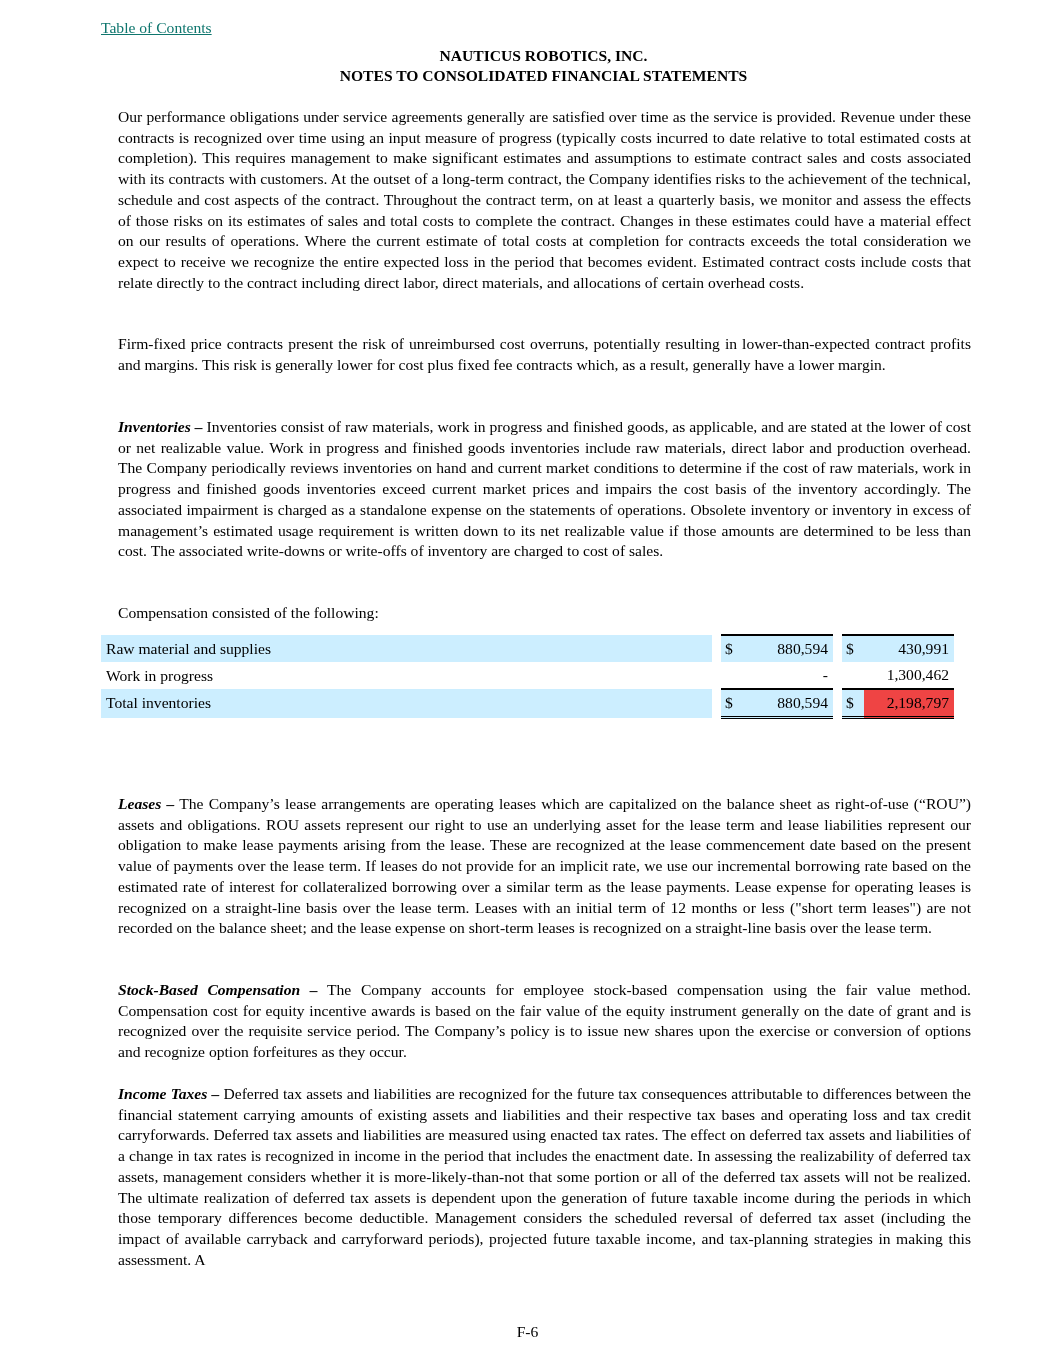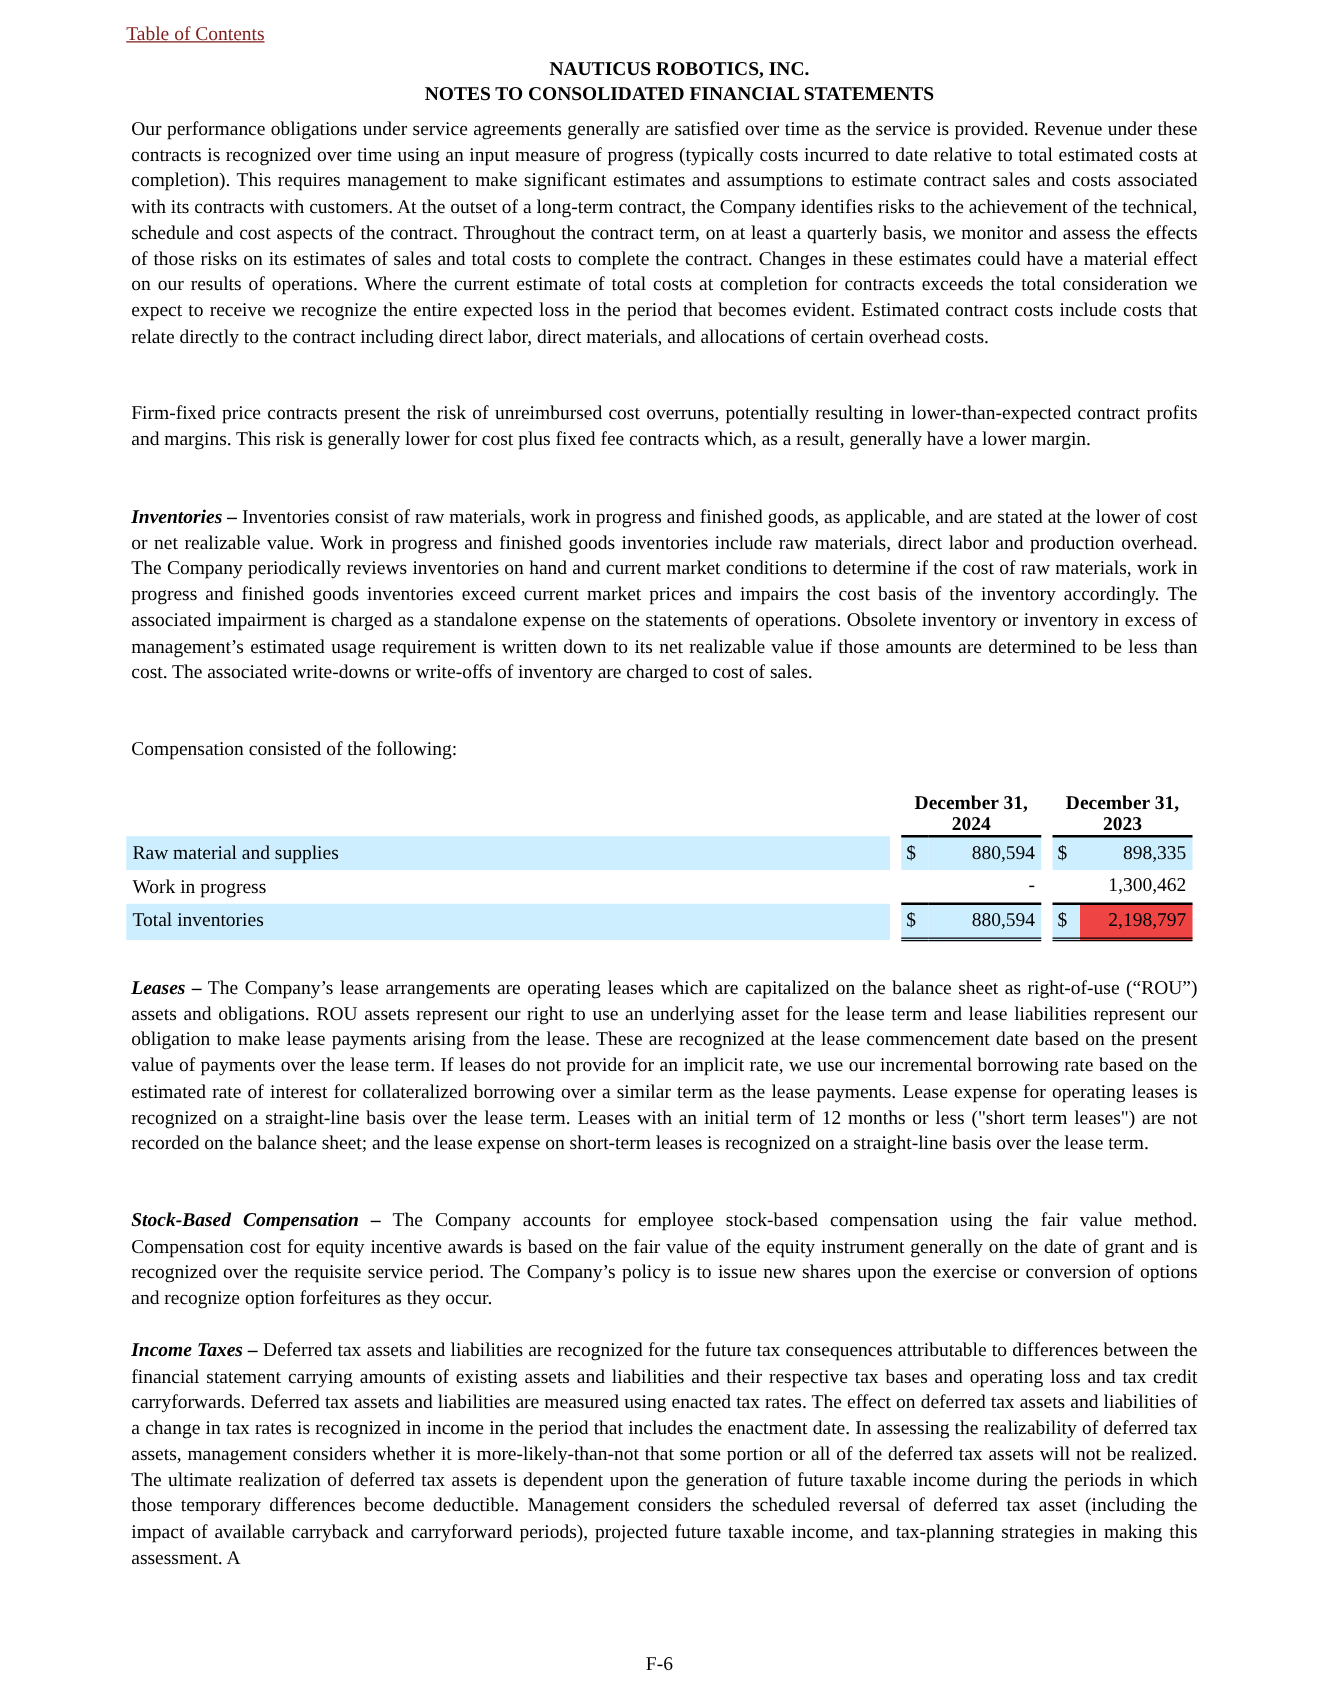--- a/index.html
+++ b/index.html
@@ -1,24 +1,24 @@
 <!DOCTYPE html>
 <html><head>
 <meta charset="utf-8">
 <style>
   html, body { margin: 0; padding: 0; background: #ffffff; }
   body {
     width: 1055px; height: 1365px; position: relative; overflow: hidden;
     font-family: "Liberation Serif", serif; color: #000; font-size: 15.6px;
   }
-  .toc { position: absolute; left: 101px; top: 19px; color: #7f1d1d; text-decoration: underline; font-size: 15.6px; cursor: pointer; }
+  .toc { position: absolute; left: 101px; top: 19px; color: #0f766e; text-decoration: underline; font-size: 15.6px; cursor: pointer; }
   .hdr { position: absolute; left: 16px; width: 1055px; text-align: center; font-weight: bold; font-size: 15.6px; }
   .hdr1 { top: 47px; }
   .hdr2 { top: 67px; }
-  .para { position: absolute; left: 101px; width: 853px; text-align: justify; line-height: 20.7px; margin: 4px; }
+  .para { position: absolute; left: 101px; width: 853px; text-align: justify; line-height: 20.7px; margin: 17px; }
   .para b i, .para .lead { font-weight: bold; font-style: italic; }
   .p1 { top: 90px; }
   .p2 { top: 317px; }
   .p3 { top: 400px; }
   .p4 { top: 586px; }
   .p5 { top: 777px; }
   .p6 { top: 963px; }
   .p7 { top: 1067px; }
 
   table.inv { position: absolute; left: 101px; top: 634px; width: 853px; border-collapse: collapse; font-size: 15.6px; }
@@ -44,41 +44,28 @@
 
 <p class="para p1">Our performance obligations under service agreements generally are satisfied over time as the service is provided. Revenue under these contracts is recognized over time using an input measure of progress (typically costs incurred to date relative to total estimated costs at completion). This requires management to make significant estimates and assumptions to estimate contract sales and costs associated with its contracts with customers. At the outset of a long-term contract, the Company identifies risks to the achievement of the technical, schedule and cost aspects of the contract. Throughout the contract term, on at least a quarterly basis, we monitor and assess the effects of those risks on its estimates of sales and total costs to complete the contract. Changes in these estimates could have a material effect on our results of operations. Where the current estimate of total costs at completion for contracts exceeds the total consideration we expect to receive we recognize the entire expected loss in the period that becomes evident. Estimated contract costs include costs that relate directly to the contract including direct labor, direct materials, and allocations of certain overhead costs.</p>
 <p class="para p2">Firm-fixed price contracts present the risk of unreimbursed cost overruns, potentially resulting in lower-than-expected contract profits and margins. This risk is generally lower for cost plus fixed fee contracts which, as a result, generally have a lower margin.</p>
 
 <p class="para p3"><span class="lead">Inventories –</span><span> Inventories consist of raw materials, work in progress and finished goods, as applicable, and are stated at the lower of cost or net realizable value. Work in progress and finished goods inventories include raw materials, direct labor and production overhead. The Company periodically reviews inventories on hand and current market conditions to determine if the cost of raw materials, work in progress and finished goods inventories exceed current market prices and impairs the cost basis of the inventory accordingly. The associated impairment is charged as a standalone expense on the statements of operations. Obsolete inventory or inventory in excess of management’s estimated usage requirement is written down to its net realizable value if those amounts are determined to be less than cost. The associated write-downs or write-offs of inventory are charged to cost of sales.</span></p>
 
 <p class="para p4">Compensation consisted of the following:</p>
 
 <table class="inv">
   <tbody>
-      <tr class="hrow">
-    <td></td>
-    <td class="c-sep"></td>
-    <td class="hcell" colspan="2">
-      <div>December 31,</div>
-      <div>2024</div>
-    </td>
-    <td class="c-sep"></td>
-    <td class="hcell" colspan="2">
-      <div>December 31,</div>
-      <div>2023</div>
-    </td>
-  </tr>
   <tr class="blue">
     <td class="c-label" style="background: rgb(204, 238, 255);">Raw material and supplies</td>
     <td class="c-sep"></td>
     <td class="c-dol topline" style="background: rgb(204, 238, 255);">$</td>
     <td class="c-num topline" style="background: rgb(204, 238, 255);">880,594</td>
     <td class="c-sep"></td>
     <td class="c-dol topline" style="background: rgb(204, 238, 255);">$</td>
-    <td class="c-num topline" style="background: rgb(204, 238, 255);">898,335</td>
+    <td class="c-num topline" style="background: rgb(204, 238, 255);">430,991</td>
   </tr>
   <tr>
     <td class="c-label">Work in progress</td>
     <td class="c-sep"></td>
     <td class="c-dol"></td>
     <td class="c-num">-</td>
     <td class="c-sep"></td>
     <td class="c-dol"></td>
     <td class="c-num">1,300,462</td>
   </tr>

